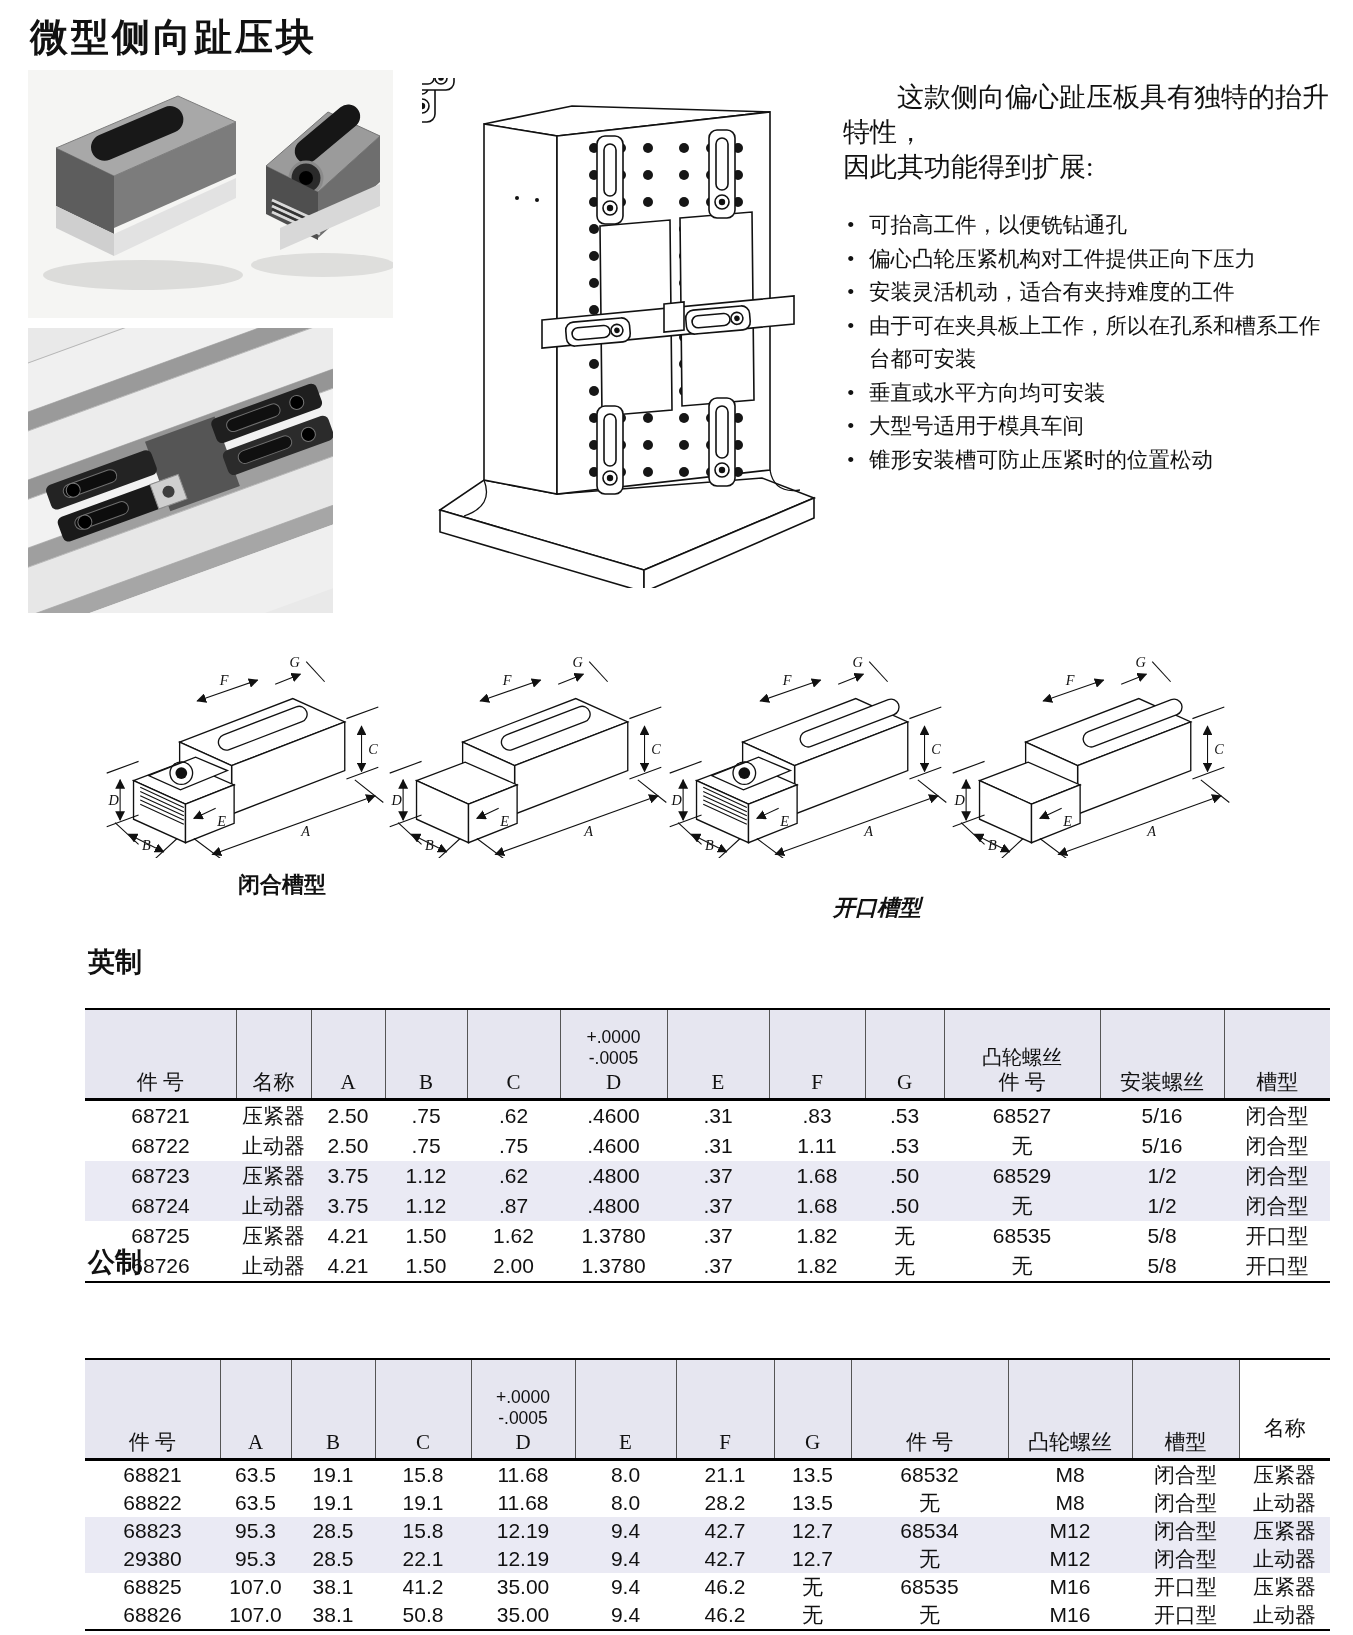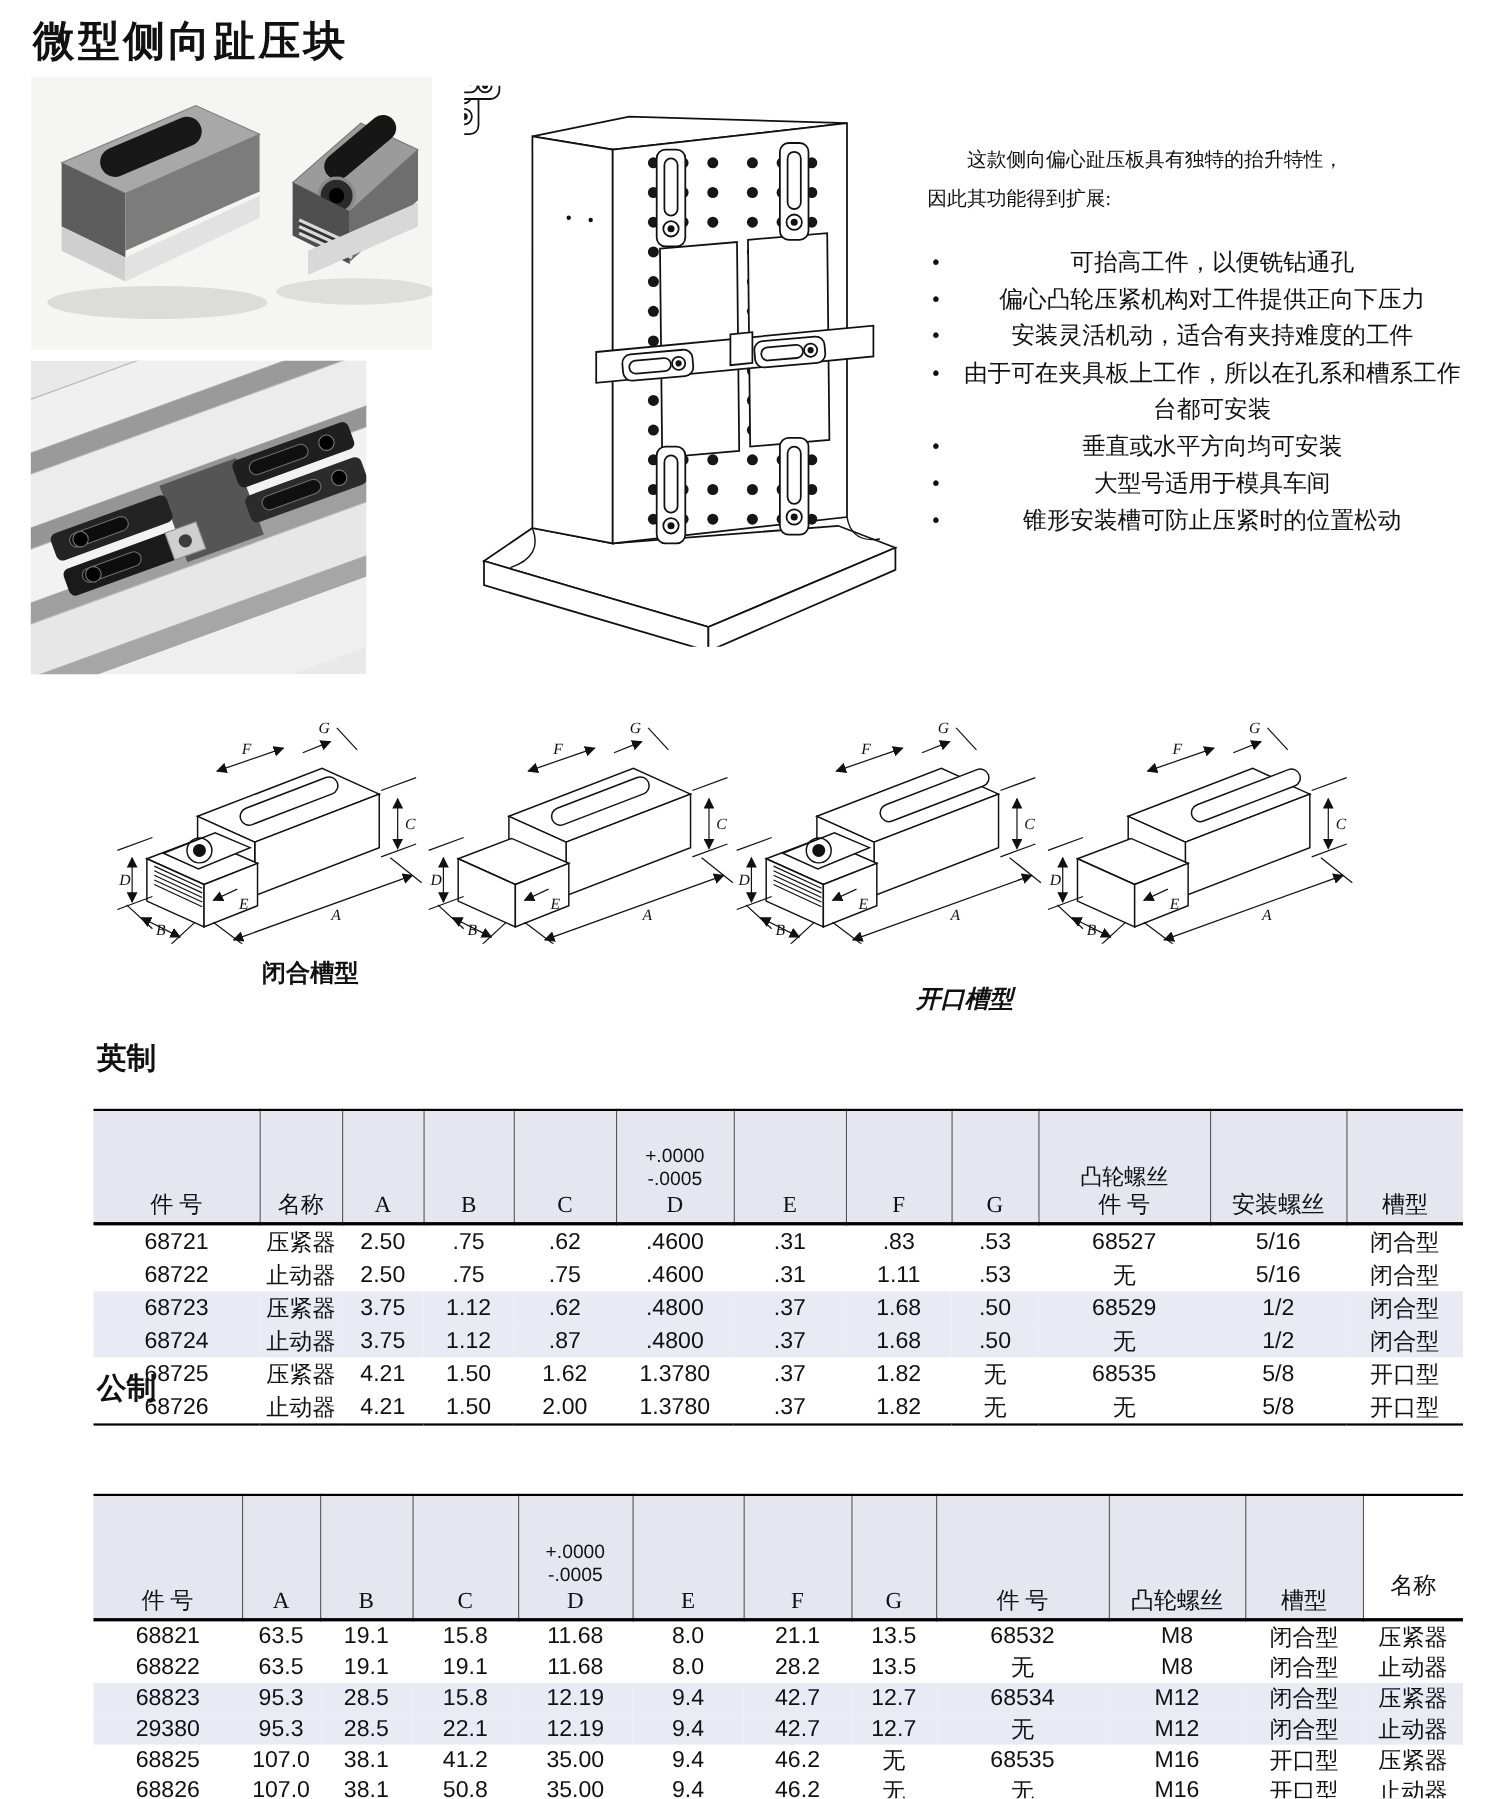--- a/index.html
+++ b/index.html
@@ -9,28 +9,28 @@
   }
   html,body{margin:0;padding:0;background:#fff;}
   #page{position:relative;width:1353px;height:1635px;background:#fff;overflow:hidden;
         font-family:"Liberation Serif",serif;color:var(--ink);}
   .abs{position:absolute;}
   .page-title{font-family:"Liberation Sans",sans-serif;font-weight:bold;font-size:38px;
               letter-spacing:3px;white-space:nowrap;text-align:center;}
   .sec-title{font-family:"Liberation Sans",sans-serif;font-weight:bold;font-size:27px;}
   .caption{font-family:"Liberation Sans",sans-serif;font-weight:bold;font-size:22px;}
 
-  .intro{font-size:18px;line-height:35px;width:500px;margin-top:48px;}
+  .intro{font-size:27px;line-height:35px;width:500px;}
   .features{margin:14px 0 0 0;padding:0;list-style:none;font-size:21.5px;line-height:33.5px;width:492px;}
   .features li{position:relative;padding-left:26px;}
   .features li::before{content:"\2022";position:absolute;left:4px;top:0;}
 
   table{border-collapse:collapse;table-layout:fixed;width:1245px;text-align:center;color:var(--ink);}
   thead tr{border-top:2px solid #000;border-bottom:3px solid #000;}
-  thead th{background:var(--lav);vertical-align:bottom;font-weight:normal;padding:13px 2px 2px 2px;
+  thead th{background:var(--lav);vertical-align:bottom;font-weight:normal;padding:0 2px 2px 2px;
            border-left:1px solid #555;margin-left:39px;}
   thead th:first-child{border-left:none;}
   thead th.white{background:#fff;}
   #imperial-table thead th{height:86px;}
   #metric-table thead th{height:96px;}
   .h-top{font-family:"Liberation Sans",sans-serif;font-size:17.5px;line-height:21px;}
   .h-top.serif{font-family:"Liberation Serif",serif;font-size:20px;line-height:24px;}
   .h-label{font-size:21px;line-height:27px;}
   .h-label.raised{padding-bottom:14px;}
   tbody{font-family:"Liberation Sans",sans-serif;font-size:21px;}
@@ -259,21 +259,21 @@
     <use href="#hclamp" x="176" y="254" transform="rotate(-5 176 254)"></use>
     <use href="#hclamp" x="296" y="242" transform="rotate(-5 296 242)"></use>
     <path class="face" stroke-width="2" d="M242,226 L262,224 L262,252 L242,254 Z"></path>
   </svg>
 
   <div class="abs" style="left:843px;top:80px;">
     <div class="intro">
       <div>　　这款侧向偏心趾压板具有独特的抬升特性，</div>
       <div>因此其功能得到扩展:</div>
     </div>
-    <ul class="features" style="margin-top:24px;text-align:center;">
+    <ul class="features" style="margin-top:24px;">
       <li>可抬高工件，以便铣钻通孔</li>
       <li>偏心凸轮压紧机构对工件提供正向下压力</li>
       <li>安装灵活机动，适合有夹持难度的工件</li>
       <li>由于可在夹具板上工作，所以在孔系和槽系工作台都可安装</li>
       <li>垂直或水平方向均可安装</li>
       <li>大型号适用于模具车间</li>
       <li>锥形安装槽可防止压紧时的位置松动</li>
     </ul>
   </div>
 

